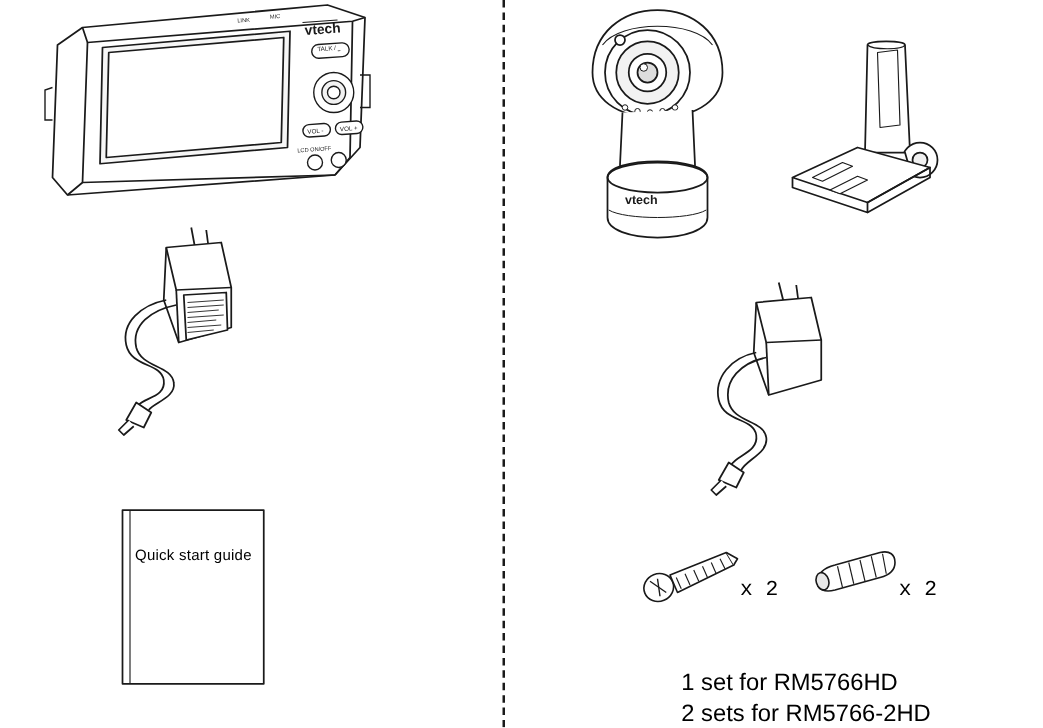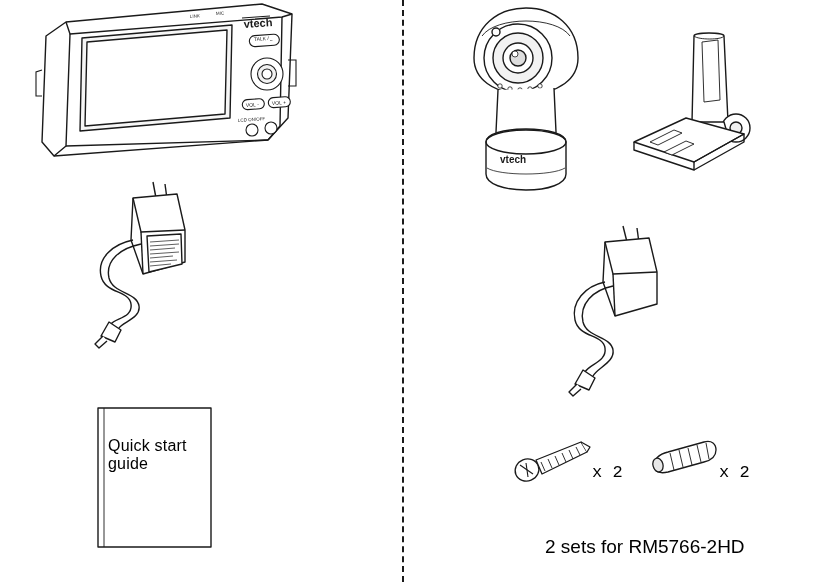--- a/index.html
+++ b/index.html
@@ -57,21 +57,21 @@
     left: 545px;
     top: 534px;
     font-size: 19px;
     line-height: 25px;
     color: #000;
   }
   #set-lines div { white-space: nowrap; }
 
   .qsg-title {
     position: absolute;
-    font-size: 16px;
+    font-size: 12px;
     color: #000;
     letter-spacing: 0.2px;
   }
 </style>
 </head>
 <body>
 
 <div id="page">
 
   <div id="divider"></div>
@@ -281,16 +281,17 @@
               <path d="M60 3 L63 19"></path>
           </g>
         </g>
       </svg>
     </div>
     <div class="label-text qty-label" style="left:313px; top:463px;">x 2</div>
 
   </div>
 
   <div id="set-lines">
+    <div>1 set for RM5766HD</div>
     <div>2 sets for RM5766-2HD</div>
   </div>
 
 </div>
 
 </body></html>

